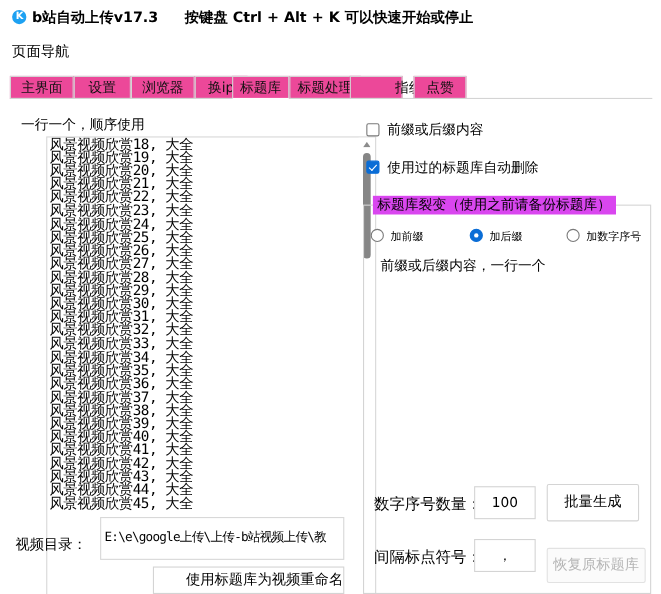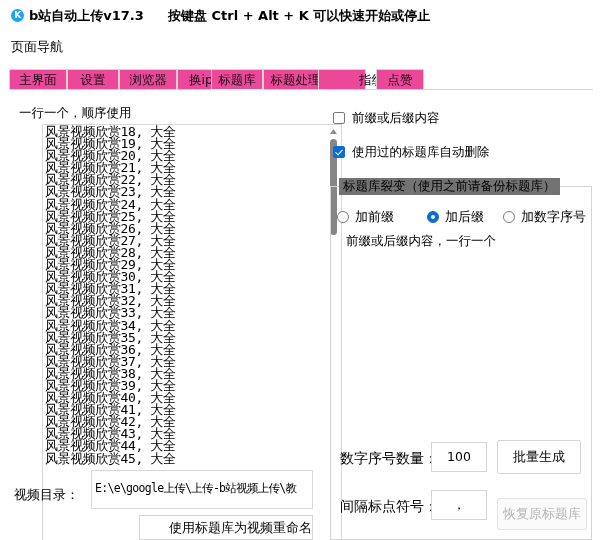--- a/index.html
+++ b/index.html
@@ -211,35 +211,35 @@
   .groupbox {
     position: absolute;
     left: 330px; top: 186px;
     width: 262px; height: 354px;
     box-sizing: border-box;
     border: 1px solid #d4d4d4;
   }
   .group-legend {
     position: absolute;
     left: 8px; top: -9px;
-    background: #737373;
+    background: #d946ef;
     padding: 0 4px;
     font-size: 12.5px;
     white-space: nowrap;
   }
 
   .radio-row {
     position: absolute;
     left: 0; top: 21px;
     width: 262px; height: 16px;
   }
   .radio-item {
     position: absolute;
     top: 0;
-    font-size: 13px;
+    font-size: 10px;
     white-space: nowrap;
   }
   .radio-dot {
     display: inline-block;
     width: 12px; height: 12px;
     box-sizing: border-box;
     border: 1px solid #7a7a7a;
     border-radius: 50%;
     background: #ffffff;
     vertical-align: -2px;
@@ -386,21 +386,21 @@
 <div class="chk-row" style="top:144px;">
   <span class="chk-box checked"></span><span>使用过的标题库自动删除</span>
 </div>
 
 <div class="groupbox">
   <div class="group-legend">标题库裂变（使用之前请备份标题库）</div>
 
   <div class="radio-row">
     <div class="radio-item" style="left:6px;"><span class="radio-dot"></span><span>加前缀</span></div>
     <div class="radio-item" style="left:96px;"><span class="radio-dot on"></span><span>加后缀</span></div>
-    <div class="radio-item" style="left:172px;"><span class="radio-dot"></span><span>加数字序号</span></div>
+    <div class="radio-item" style="left:184px;"><span class="radio-dot"></span><span>加数字序号</span></div>
   </div>
 
   <div class="affix-hint">前缀或后缀内容，一行一个</div>
 
 
   <div class="field-label" style="left:9px;top:263px;">数字序号数量：</div>
   <div class="small-input" style="left:100px;top:255px;width:56px;height:30px;">100</div>
   <div class="action-btn" style="left:166px;top:253px;width:84px;height:34px;line-height:32px;">批量生成</div>
 
   <div class="field-label" style="left:9px;top:311px;">间隔标点符号：</div>

